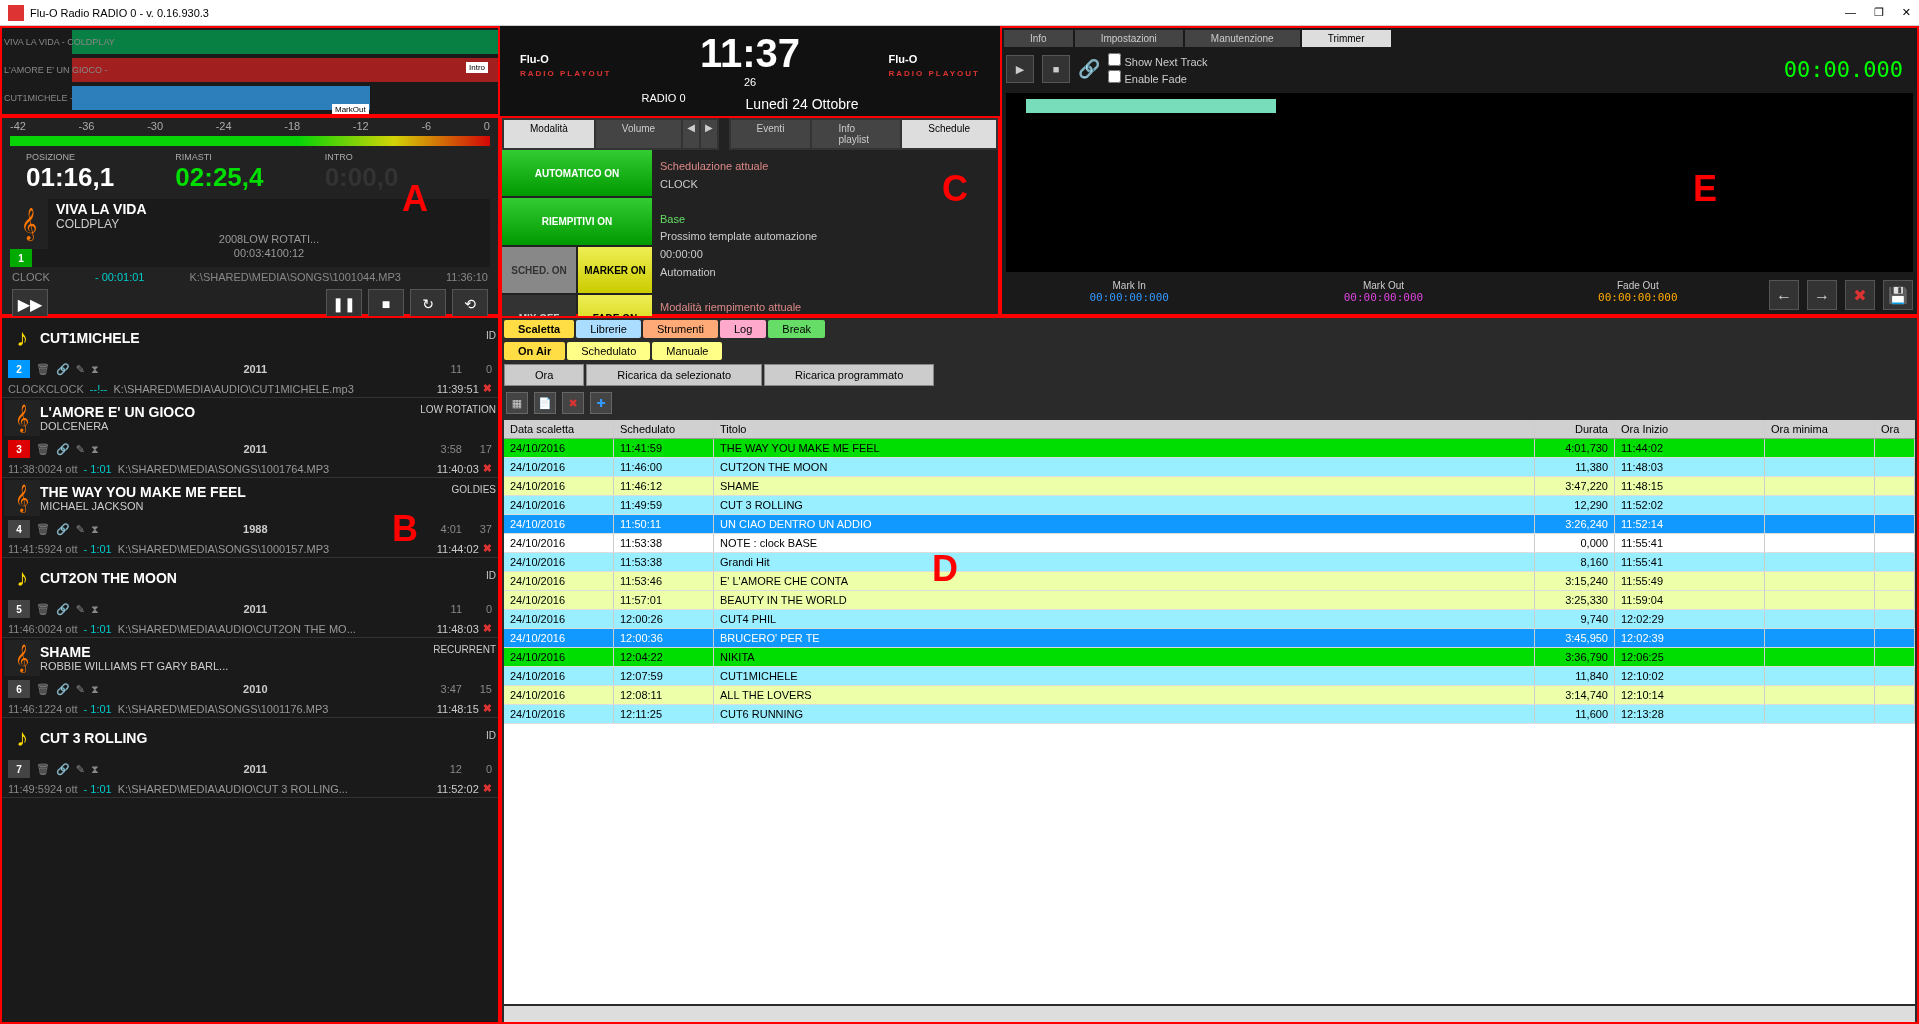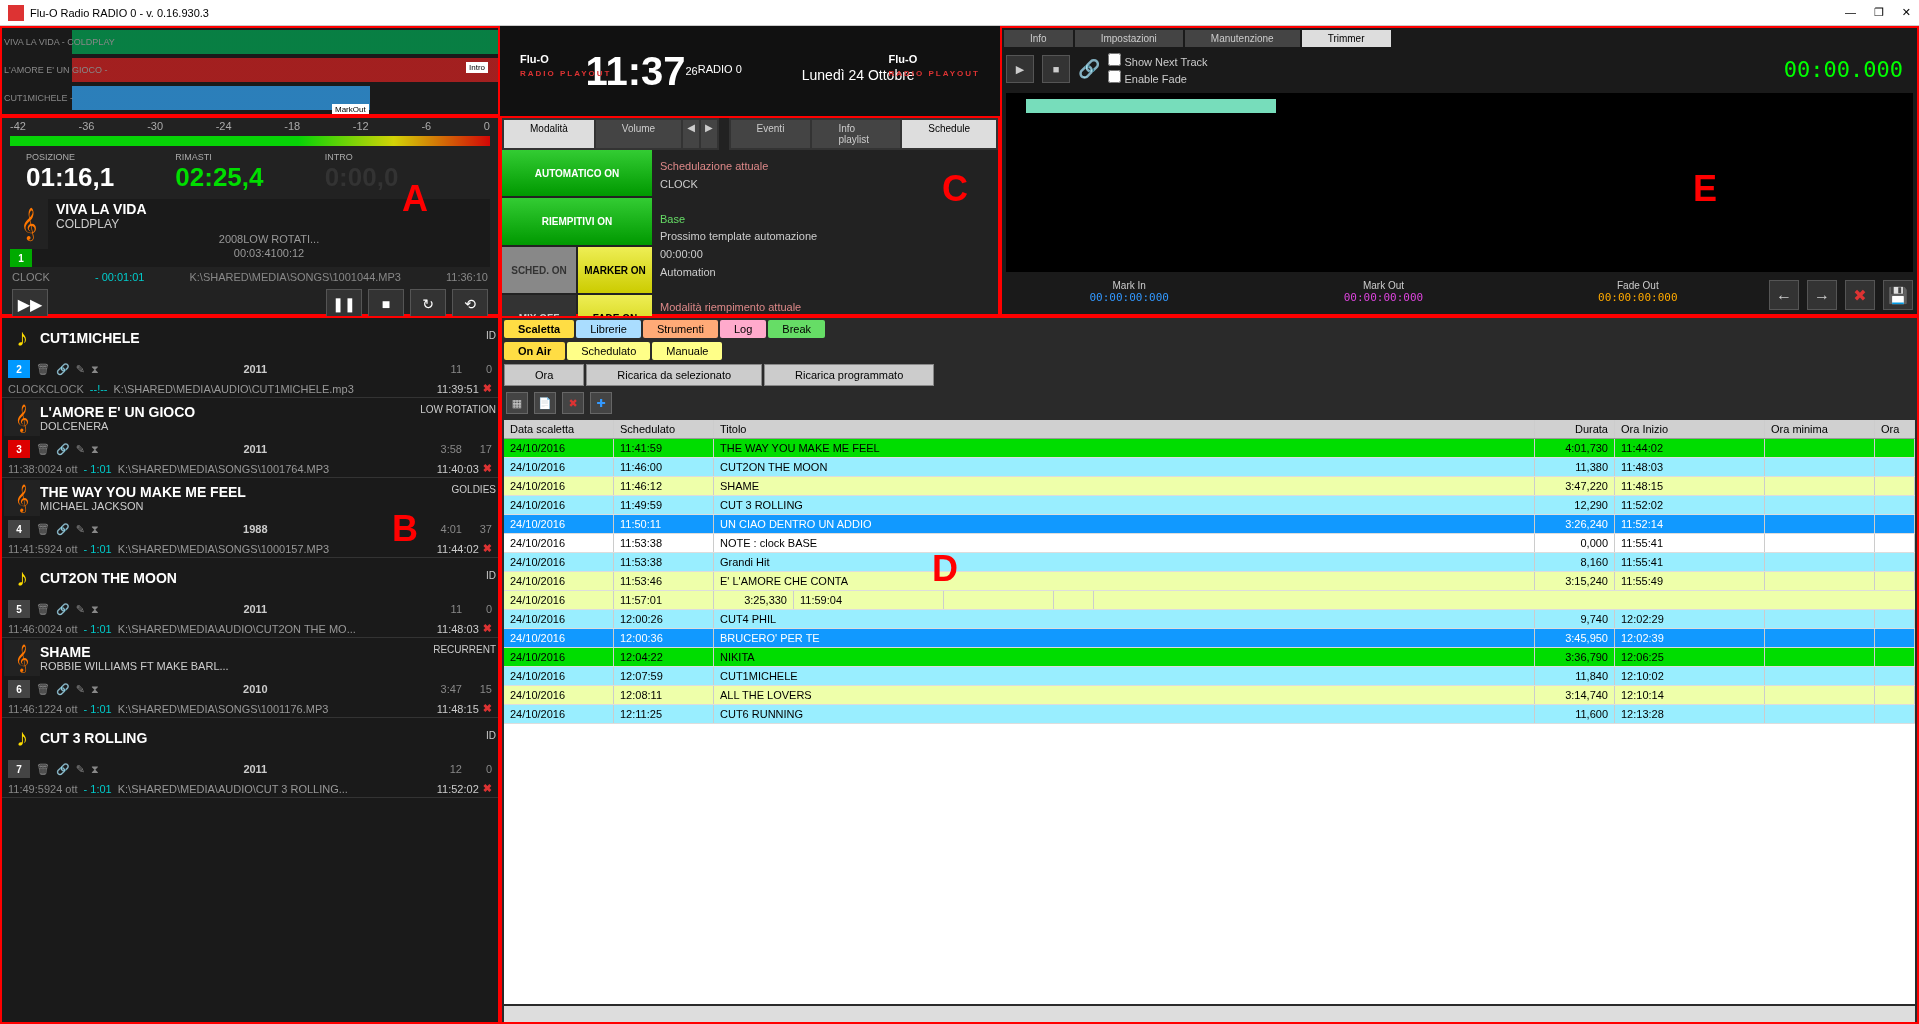--- a/index.html
+++ b/index.html
@@ -9,21 +9,21 @@
 .winbtns{margin-left:auto;display:flex;gap:18px;font-size:14px}
 .main{display:grid;grid-template-columns:500px 500px 1fr;grid-template-rows:90px 200px 1fr;height:998px;gap:0}
 .wave{grid-column:1;grid-row:1;background:#1a1a1a;border:2px solid red;position:relative;overflow:hidden}
 .wave-track{height:28px;position:relative;display:flex;align-items:center}
 .wave-track .lbl{font-size:9px;color:#888;position:absolute;left:2px;z-index:2}
 .wf{position:absolute;left:70px;right:0;height:24px;top:2px}
 .wf.green{background:linear-gradient(90deg,#0a5 0%,#0a5 100%);opacity:.7}
 .wf.red{background:linear-gradient(90deg,#d22 0%,#d22 100%);opacity:.7}
 .wf.blue{background:linear-gradient(90deg,#3af 0%,#3af 100%);opacity:.7;width:60%}
 .tag{position:absolute;background:#fff;color:#000;font-size:8px;padding:1px 3px}
-.clock{grid-column:2;grid-row:1;background:#111;display:flex;flex-direction:row;align-items:center;justify-content:center;color:#fff;position:relative}
+.clock{grid-column:2;grid-row:1;background:#111;display:flex;flex-direction:column;align-items:center;justify-content:center;color:#fff;position:relative}
 .clock .brand{position:absolute;font-family:Arial;font-size:24px;font-weight:bold}
 .clock .brand.l{left:20px;top:15px}
 .clock .brand.r{right:20px;top:15px}
 .clock .sub{font-size:8px;letter-spacing:2px;color:#d33}
 .clock .time{font-size:40px;font-weight:bold}
 .clock .date{font-size:14px;margin-top:4px}
 .panelA{grid-column:1;grid-row:2;background:#222;border:2px solid red;position:relative}
 .db-scale{display:flex;justify-content:space-between;padding:2px 8px;color:#aaa;font-size:9px}
 .meter{height:10px;margin:2px 8px;background:linear-gradient(90deg,#0f0 0%,#0f0 60%,#ff0 80%,#f00 100%);opacity:.8}
 .timerow{display:flex;padding:4px 24px}
@@ -400,21 +400,21 @@
             <span class="et">11:48:03</span>
             <span class="x">✖</span>
           </div>
 </div>
 <div class="qitem">
   <div class="qhead">
     <div class="qicon clef">𝄞</div>
     <div class="qtxt">
               <span class="r">RECURRENT</span>
               <div class="t">SHAME</div>
-              <div class="a">ROBBIE WILLIAMS FT MAKE BARL...</div>
+              <div class="a">ROBBIE WILLIAMS FT GARY BARL...</div>
             </div>
   </div>
   <div class="qmeta">
     <div class="num gray">6</div>
     <div class="tools">
               <span>🗑</span>
               <span>🔗</span>
               <span>✎</span>
               <span>⧗</span>
             </div>
@@ -608,20 +608,21 @@
             <div class="dc2">11:53:46</div>
             <div class="dc3">E' L'AMORE CHE CONTA</div>
             <div class="dc4">3:15,240</div>
             <div class="dc5">11:55:49</div>
             <div class="dc6"></div>
             <div class="dc7"></div>
           </div>
           <div class="dtr y">
             <div class="dc1">24/10/2016</div>
             <div class="dc2">11:57:01</div>
+            <div class="dc3">BEAUTY IN THE WORLD</div>
             <div class="dc4">3:25,330</div>
             <div class="dc5">11:59:04</div>
             <div class="dc6"></div>
             <div class="dc7"></div>
           </div>
           <div class="dtr c">
             <div class="dc1">24/10/2016</div>
             <div class="dc2">12:00:26</div>
             <div class="dc3">CUT4 PHIL</div>
             <div class="dc4">9,740</div>

